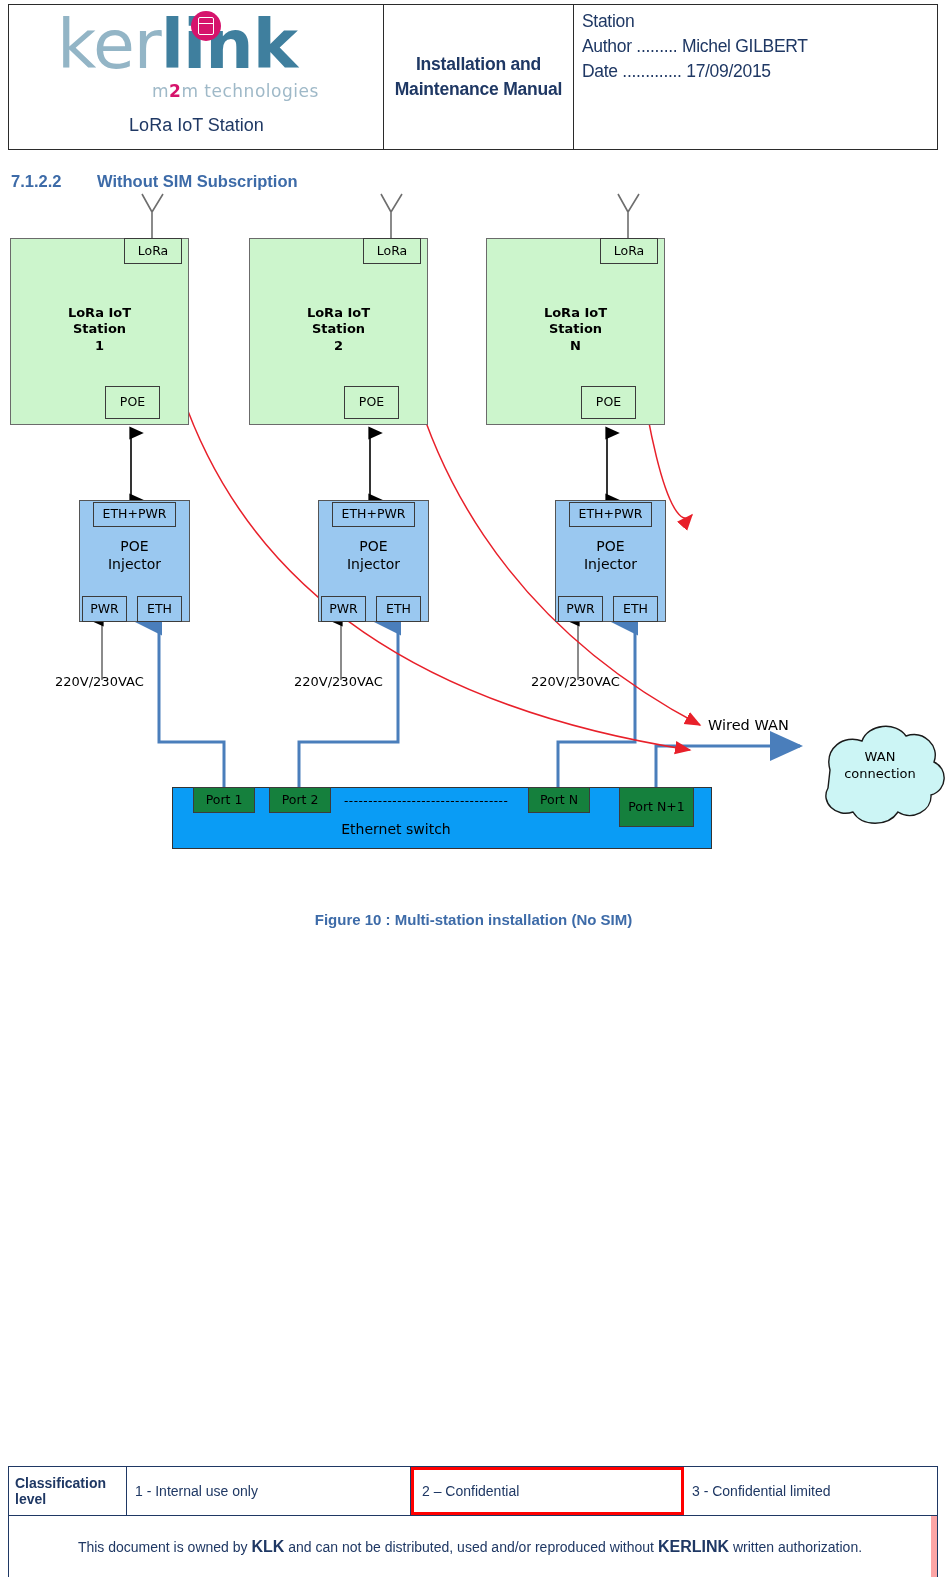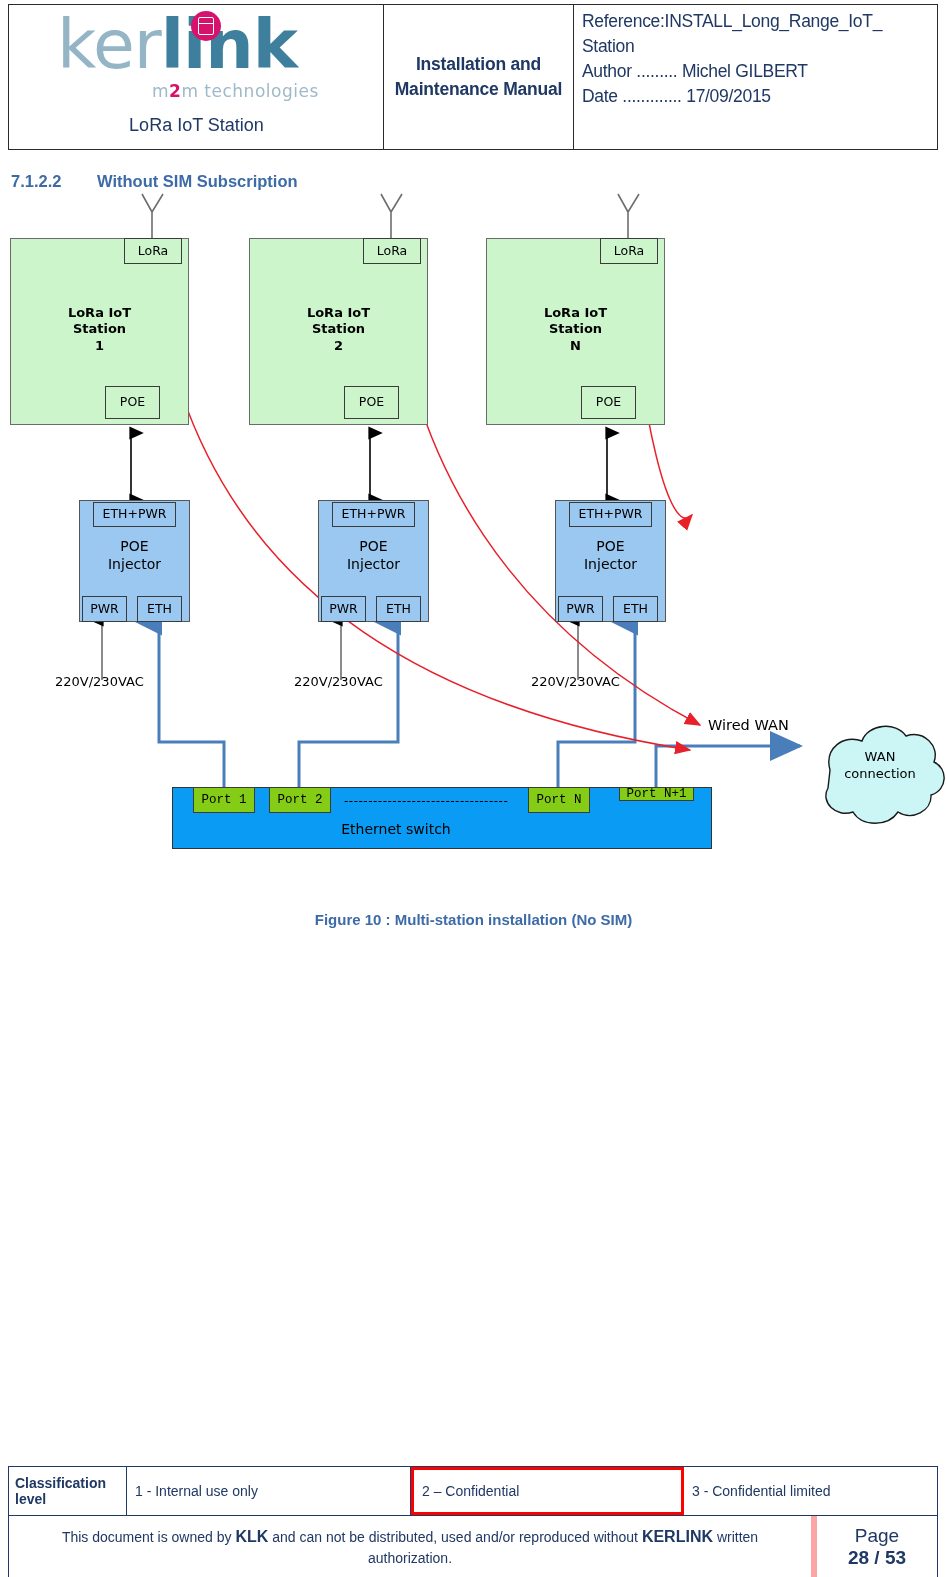--- a/index.html
+++ b/index.html
@@ -163,21 +163,21 @@
     font-family: "DejaVu Sans", sans-serif;
     font-size: 12.5px;
     color: #000;
     display: flex;
     align-items: center;
     justify-content: center;
     line-height: 1;
   }
   .subport.green { background: #ccf5cc; }
   .subport.blue  { background: #9ac8f0; }
-  .subport.cyanp { background: #84cc16; font-family: Liberation Mono, monospace; }
+  .subport.cyanp { background: #15803d; }
 
   .stlabel {
     position: absolute;
     font-family: "DejaVu Sans", sans-serif;
     font-size: 13px;
     font-weight: bold;
     color: #000;
     text-align: center;
     line-height: 1.25;
     white-space: pre-line;
@@ -328,21 +328,20 @@
       </div>
     </div>
 
     <div class="hdr-cell hdr-title">
       <div class="title-txt">Installation and
 Maintenance
 Manual</div>
     </div>
 
     <div class="hdr-cell hdr-meta">
-      <div class="meta-line">Reference:INSTALL_Long_Range_IoT_</div>
       <div class="meta-line">Station</div>
       <div class="meta-line">Author ......... Michel GILBERT</div>
       <div class="meta-line">Date ............. 17/09/2015</div>
     </div>
   </div>
 
   <div class="sect">
     <span class="num">7.1.2.2</span><span>Without SIM Subscription</span>
   </div>
 
@@ -449,21 +448,21 @@
 Injector</div>
     <div class="subport blue" style="left:558px; top:406px; width:45px; height:26px;">PWR</div>
     <div class="subport blue" style="left:613px; top:406px; width:45px; height:26px;">ETH</div>
     <div class="volt" style="left:531px; top:484px;">220V/230VAC</div>
 
     <div class="switch-body" style="left:172px; top:597px; width:540px; height:62px;"></div>
     <div class="subport cyanp" style="left:193px; top:597px; width:62px; height:26px;">Port 1</div>
     <div class="subport cyanp" style="left:269px; top:597px; width:62px; height:26px;">Port 2</div>
     <div class="dashes" style="left:344px; top:604px;">----------------------------------</div>
     <div class="subport cyanp" style="left:528px; top:597px; width:62px; height:26px;">Port N</div>
-    <div class="subport cyanp" style="left:619px; top:597px; width:75px; height:14px;">Port N+1</div>
+    <div class="subport cyanp" style="left:619px; top:597px; width:75px; height:40px;">Port N+1</div>
     <div class="switch-label" style="left:172px; top:631px; width:448px; text-align:center;">Ethernet switch</div>
 
     <div class="wan-txt" style="left:708px; top:527px;">Wired WAN</div>
     <div class="cloud-txt" style="left:820px; top:559px;">WAN
 connection</div>
   </div>
 
   <div class="figcap">Figure 10 : Multi-station installation (No SIM)</div>
 
   <div class="footer">
@@ -471,20 +470,16 @@
       <div class="f-c class-lbl">Classification
 level</div>
       <div class="f-c c1">1 - Internal use only</div>
       <div class="f-c c2">2 – Confidential</div>
       <div class="f-c c3">3 - Confidential limited</div>
     </div>
     <div class="f-row2">
       <div class="f-legal">
         <span><span>This document is owned by </span><b>KLK</b><span> and can not be distributed, used and/or reproduced  without </span><b>KERLINK</b><span> written authorization.</span></span>
       </div>
-      <div class="f-page">
-        <span>Page</span>
-        <span class="pnum">28 / 53</span>
-      </div>
     </div>
   </div>
 
 </div>
 
 </body></html>

